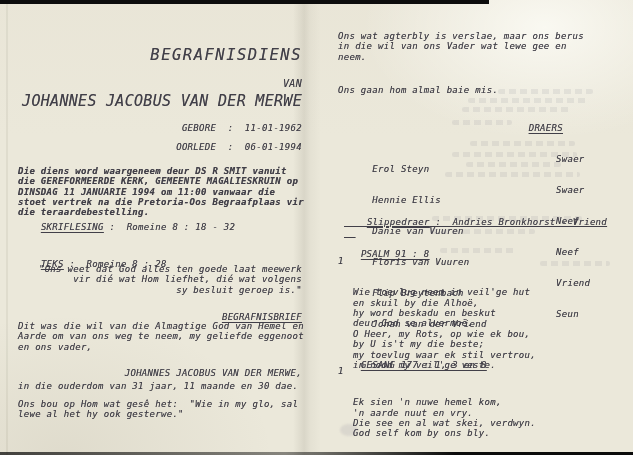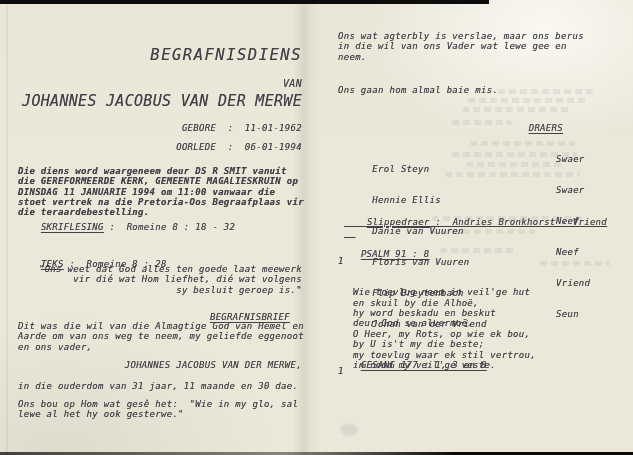--- a/index.html
+++ b/index.html
@@ -64,27 +64,27 @@
 die teraardebestelling.</div>
   <div class="txt" style="left:18px;top:212px;width:292px;">
     <span class="u">SKRIFLESING</span><span> :  Romeine 8 : 18 - 32</span>
   </div>
   <div class="txt" style="left:18px;top:249px;width:292px;">
     <span class="u">TEKS</span><span> :  Romeine 8 : 28</span>
   </div>
   <div class="txt center" style="left:18px;top:264px;width:284px;">"Ons weet dat God alles ten goede laat meewerk
 vir dié wat Hom liefhet, dié wat volgens
 sy besluit geroep is."</div>
-  <div class="txt u center" style="left:6px;top:302px;width:284px;text-decoration:none;">
+  <div class="txt u center" style="left:18px;top:302px;width:284px;text-decoration:none;">
     <span class="u">BEGRAFNISBRIEF</span>
   </div>
   <div class="txt" style="left:18px;top:321px;width:292px;">Dit was die wil van die Almagtige God van Hemel en
 Aarde om van ons weg te neem, my geliefde eggenoot
 en ons vader,</div>
-  <div class="txt center" style="left:18px;top:360px;width:284px;">JOHANNES JACOBUS VAN DER MERWE,</div>
+  <div class="txt center" style="left:18px;top:368px;width:284px;">JOHANNES JACOBUS VAN DER MERWE,</div>
   <div class="txt" style="left:18px;top:381px;width:292px;">in die ouderdom van 31 jaar, 11 maande en 30 dae.</div>
   <div class="txt" style="left:18px;top:399px;width:292px;">Ons bou op Hom wat gesê het:  "Wie in my glo, sal
 lewe al het hy ook gesterwe."</div>
 </div>
 
 <div>
   <div class="txt" style="left:338px;top:31px;width:280px;">Ons wat agterbly is verslae, maar ons berus
 in die wil van ons Vader wat lewe gee en
 neem.</div>
   <div class="txt" style="left:338px;top:85px;width:280px;">Ons gaan hom almal baie mis.</div>
@@ -136,20 +136,24 @@
 by U is't my die beste;
 my toevlug waar ek stil vertrou,
 in nood my veil'ge veste.</span>
   </div>
 
   <div class="txt" style="left:338px;top:350px;width:280px;">
     <span class="u">GESANG 177 : 1, 3 en 8</span>
   </div>
   <div class="txt verse-block" style="left:338px;top:366px;width:270px;line-height:10.4px;">
     <span class="verse-num">1</span>
+    <span class="verse-text">Ek sien 'n nuwe hemel kom,
+'n aarde nuut en vry.
+Die see en al wat skei, verdwyn.
+God self kom by ons bly.</span>
   </div>
 </div>
 
 <div class="smudge" style="left:498px;top:89px;width:95px;"></div>
 <div class="smudge" style="left:468px;top:98px;width:120px;"></div>
 <div class="smudge" style="left:462px;top:107px;width:110px;"></div>
 <div class="smudge" style="left:452px;top:120px;width:60px;"></div>
 <div class="smudge" style="left:470px;top:141px;width:105px;"></div>
 <div class="smudge" style="left:452px;top:152px;width:125px;"></div>
 <div class="smudge" style="left:466px;top:162px;width:95px;"></div>

